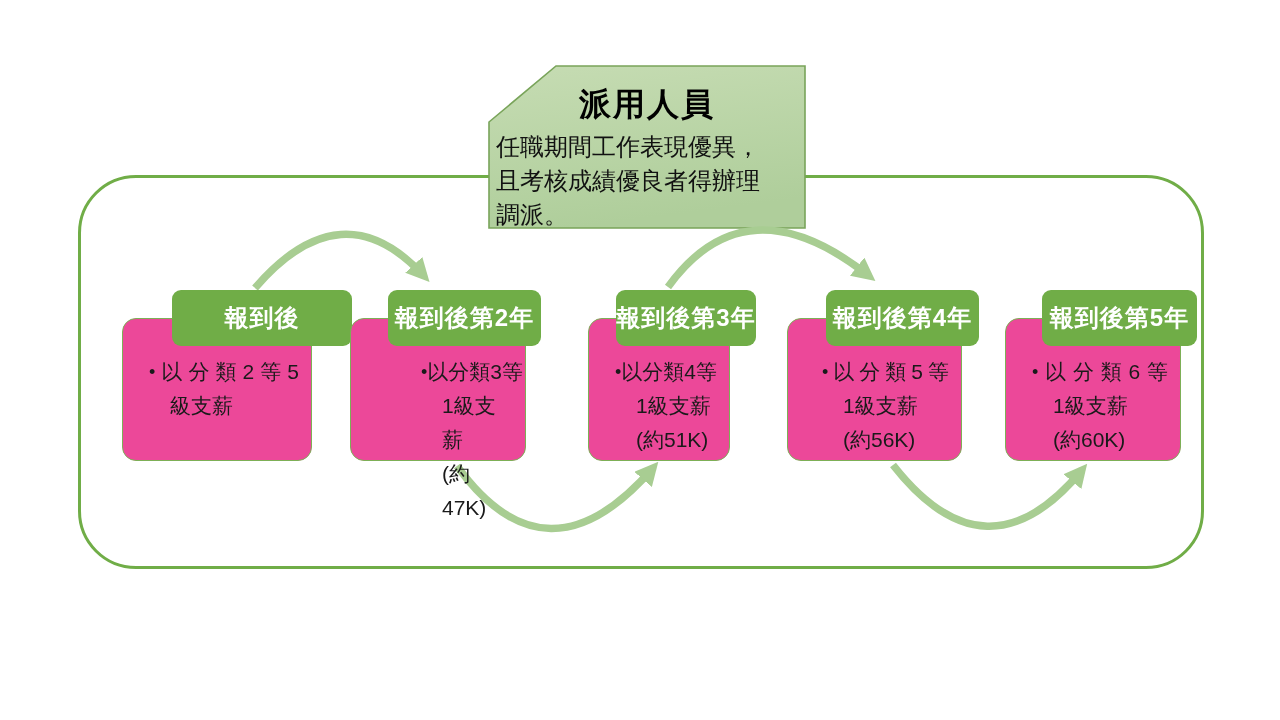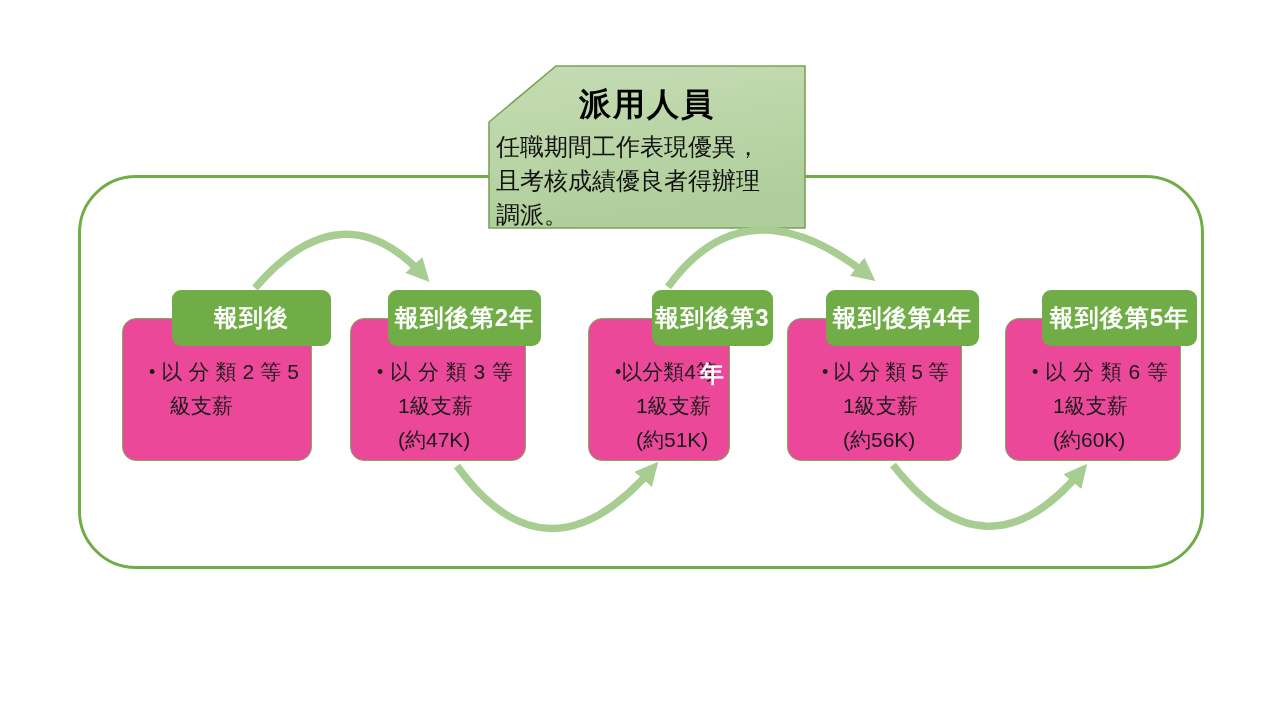--- a/index.html
+++ b/index.html
@@ -27,27 +27,27 @@
   .stage-body {
     position:absolute; top:318px; height:143px; background:#ec4899;
     border:1.5px solid #7daf56; border-radius:14px; box-sizing:border-box;
   }
   .stage-header {
     position:absolute; top:290px; height:56px; background:#70ad47; color:#ffffff;
     border-radius:9px; font-size:24px; font-weight:bold; text-align:center;
     line-height:56px; letter-spacing:1px; box-sizing:border-box;
   }
   .b1 { left:122px; width:190px; }
-  .b2 { left:350px; width:176px; }
+  .b2 { left:350px; width:176px;padding-left:44px; }
   .b3 { left:588px; width:142px; }
   .b4 { left:787px; width:175px;padding-left:8px; }
   .b5 { left:1005px; width:176px; }
-  .h1 { left:172px; width:159px; }
+  .h1 { left:172px; width:180px; }
   .h2 { left:388px; width:153px; }
-  .h3 { left:652px; width:121px; }
+  .h3 { left:616px; width:140px; }
   .h4 { left:826px; width:153px; }
   .h5 { left:1042px; width:155px; }
 
   .stage-text { padding:36px 12px 0 26px; font-size:21px; line-height:34px; }
   .line-first { text-align:justify; text-align-last:justify; white-space:nowrap; }
   .bullet { display:inline-block; font-size:18px; vertical-align:1px; }
   .line-rest { margin-left:21px; }
 </style>
 </head>
 <body>

